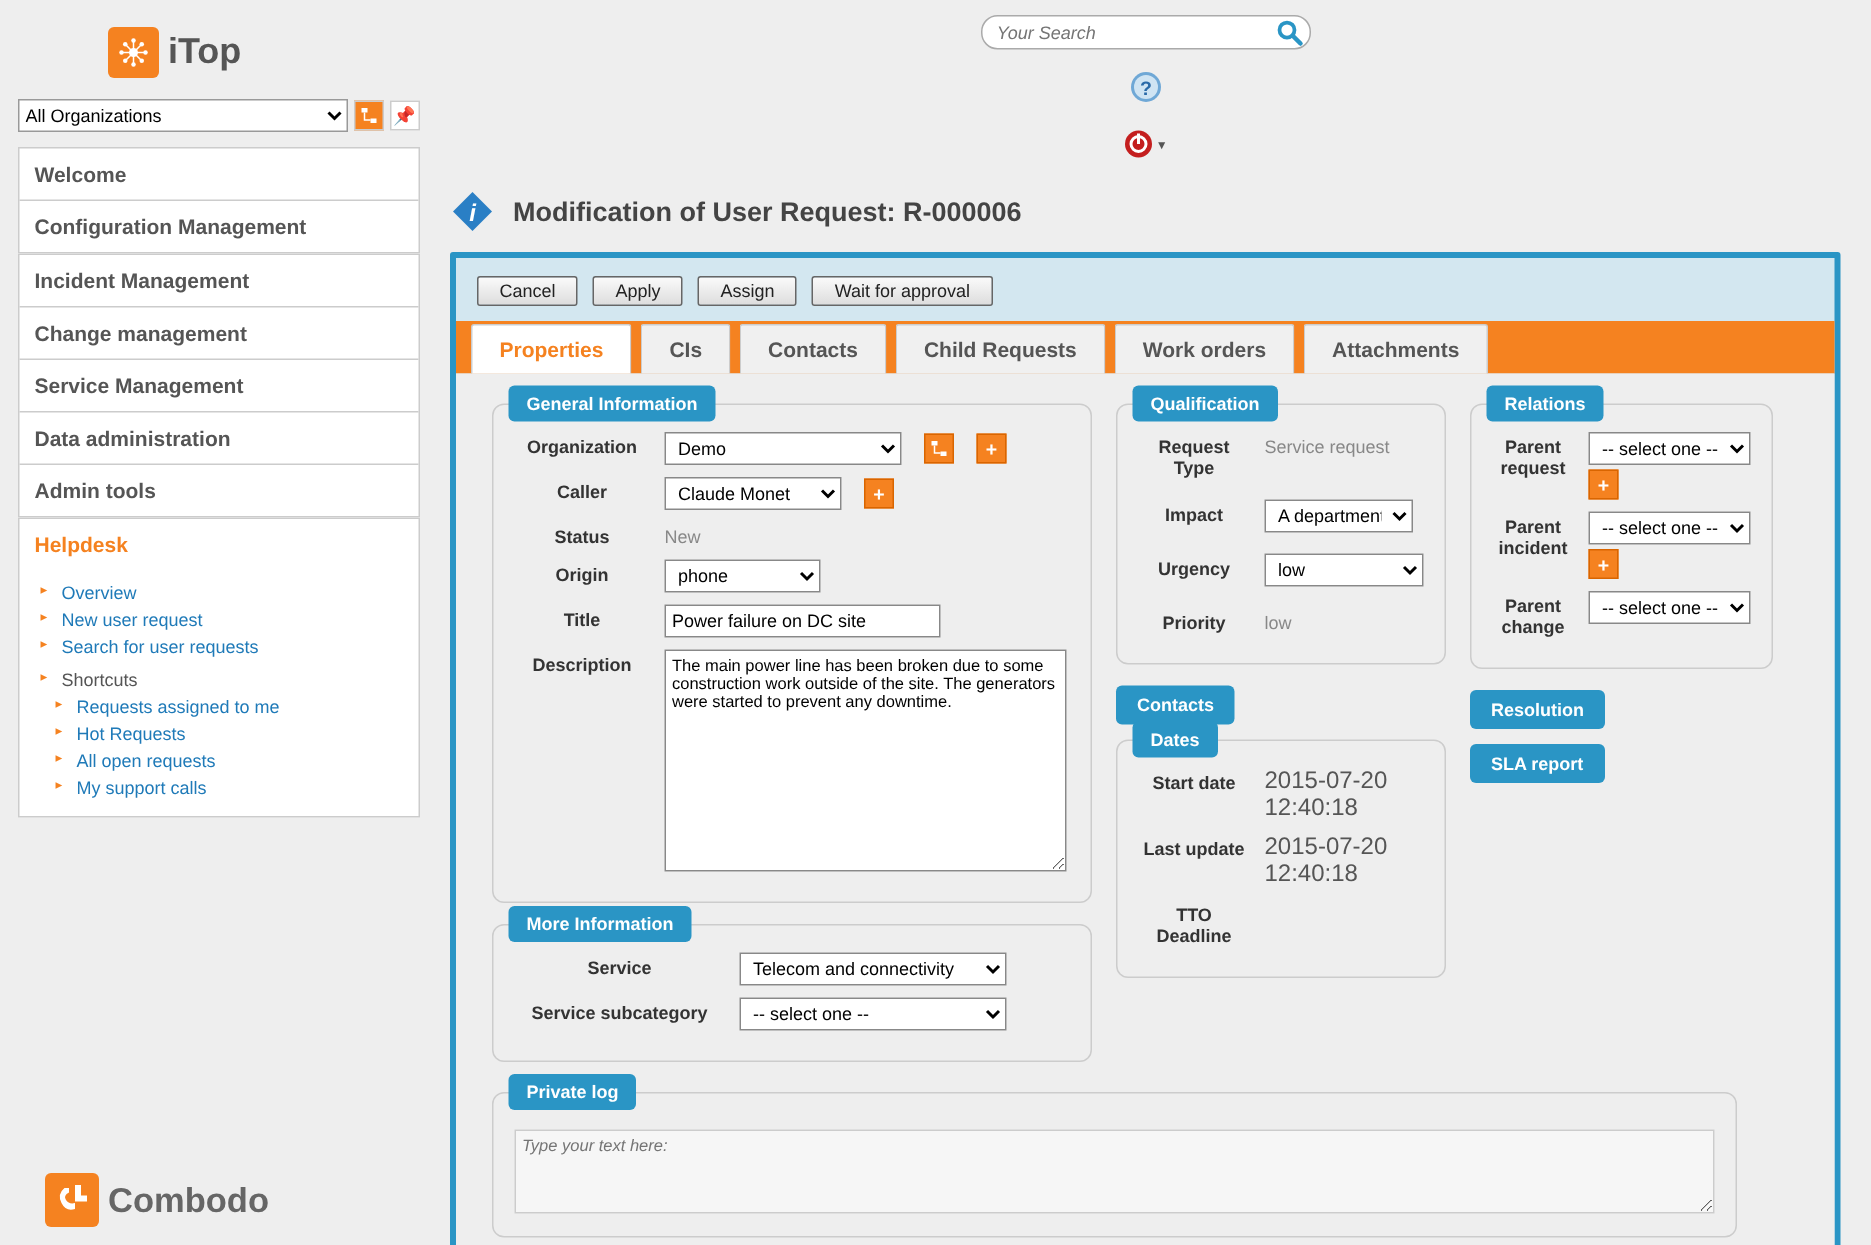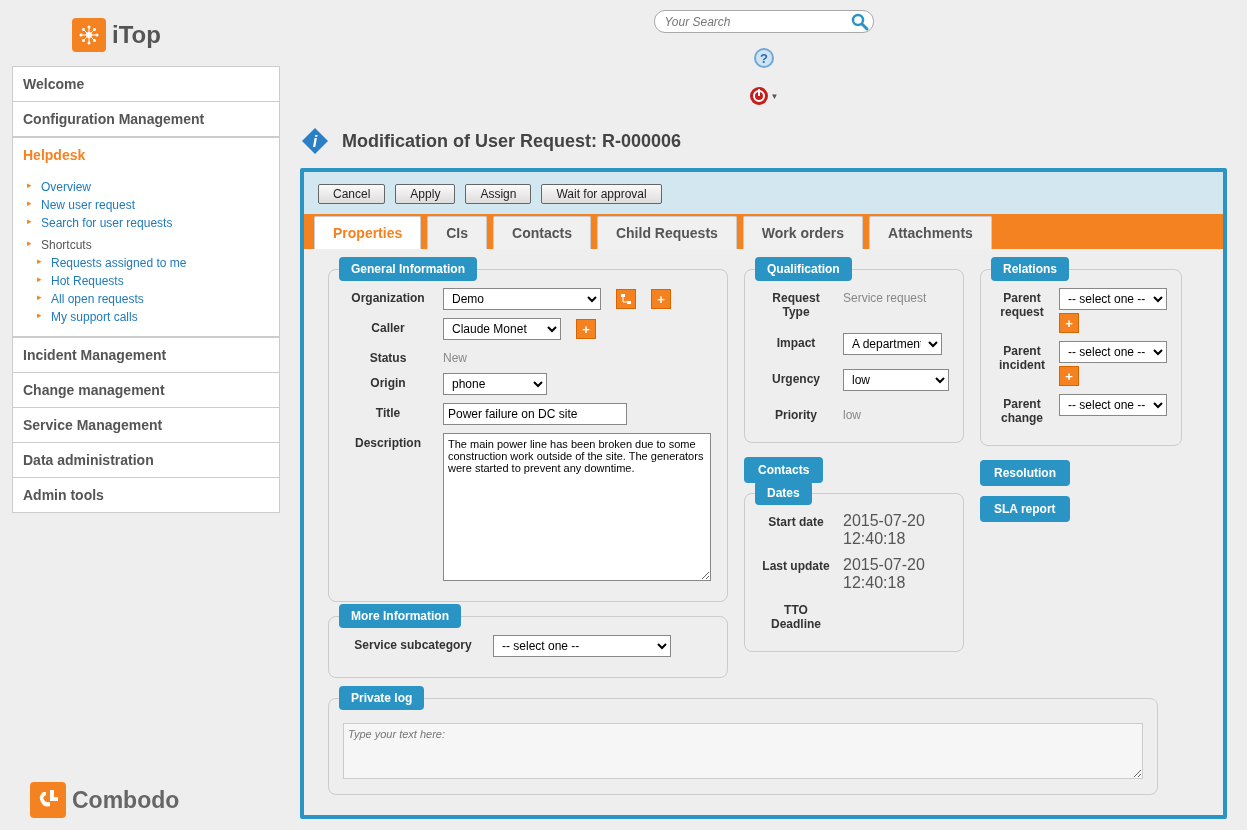--- a/index.html
+++ b/index.html
@@ -96,47 +96,60 @@
               <circle cx="17.5" cy="6.5" r="1.5"></circle>
               <circle cx="6.5" cy="17.5" r="1.5"></circle>
               <circle cx="17.5" cy="17.5" r="1.5"></circle>
               <path d="M12 12 L12 4 M12 12 L12 20 M12 12 L4 12 M12 12 L20 12 M12 12 L6.5 6.5 M12 12 L17.5 6.5 M12 12 L6.5 17.5 M12 12 L17.5 17.5" stroke="#fff" stroke-width="1"></path>
             </g>
           </svg>
       </span>
       <span class="logo-text">iTop</span>
     </div>
 
+    <div class="org-row">
+      <select class="org-select">
+        <option>All Organizations</option>
+      </select>
+      <span class="icon-btn">
+        <svg width="12" height="12" viewBox="0 0 12 12">
+            <rect x="1" y="1" width="4" height="3" fill="#fff"></rect>
+            <rect x="7" y="8" width="4" height="3" fill="#fff"></rect>
+            <path d="M3 4 V9 H7" stroke="#fff" fill="none"></path>
+          </svg>
+      </span>
+      <span class="icon-btn pin">📌</span>
+    </div>
 
     <div class="nav-box">
       <div class="nav-item">Welcome</div>
       <div class="nav-item">Configuration Management</div>
+    </div>
+    <div class="nav-box">
+      <div class="nav-item">Incident Management</div>
+      <div class="nav-item">Change management</div>
+      <div class="nav-item">Service Management</div>
+      <div class="nav-item">Data administration</div>
+      <div class="nav-item">Admin tools</div>
     </div>
     <div class="nav-box">
       <div class="nav-item active">Helpdesk</div>
       <div class="nav-sub">
         <a href="#">Overview</a>
         <a href="#">New user request</a>
         <a href="#">Search for user requests</a>
         <div class="section-label">Shortcuts</div>
         <div class="indent">
           <a href="#">Requests assigned to me</a>
           <a href="#">Hot Requests</a>
           <a href="#">All open requests</a>
           <a href="#">My support calls</a>
         </div>
       </div>
     </div>
-    <div class="nav-box">
-      <div class="nav-item">Incident Management</div>
-      <div class="nav-item">Change management</div>
-      <div class="nav-item">Service Management</div>
-      <div class="nav-item">Data administration</div>
-      <div class="nav-item">Admin tools</div>
-    </div>
 
     <div class="bottom-logo">
       <span class="logo-icon">
         <svg viewBox="0 0 24 24">
             <path d="M7 4 Q2 8 5 14 Q8 20 14 18 L14 14 Q10 15 8 12 Q6 9 10 7 L10 4 Z M14 2 L14 13 L22 13 L22 9 L18 9 L18 2 Z" fill="#fff"></path>
           </svg>
       </span>
       <span class="logo-text">Combodo</span>
     </div>
   </div>
@@ -243,20 +256,26 @@
                 <div class="field-label">Description</div>
                 <div class="field-val">
                     <textarea style="">The main power line has been broken due to some construction work outside of the site. The generators were started to prevent any downtime.</textarea>
                   </div>
               </div>
             </div>
 
             <div class="fieldset">
               <div class="legend">More Information</div>
               <div class="field-row">
+                <div class="field-label" style="width:150px">Service</div>
+                <div class="field-val">
+                    <select style="width:178px"><option>Telecom and connectivity</option></select>
+                  </div>
+              </div>
+              <div class="field-row">
                 <div class="field-label" style="width:150px">Service subcategory</div>
                 <div class="field-val">
                     <select style="width:178px"><option>-- select one --</option></select>
                   </div>
               </div>
             </div>
           </div>
 
           <div class="col-b">
             <div class="fieldset">

